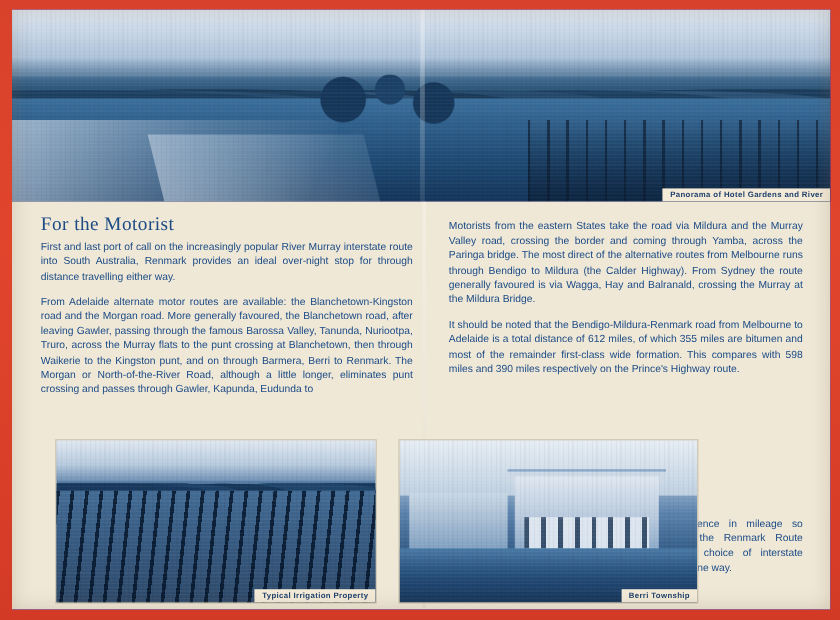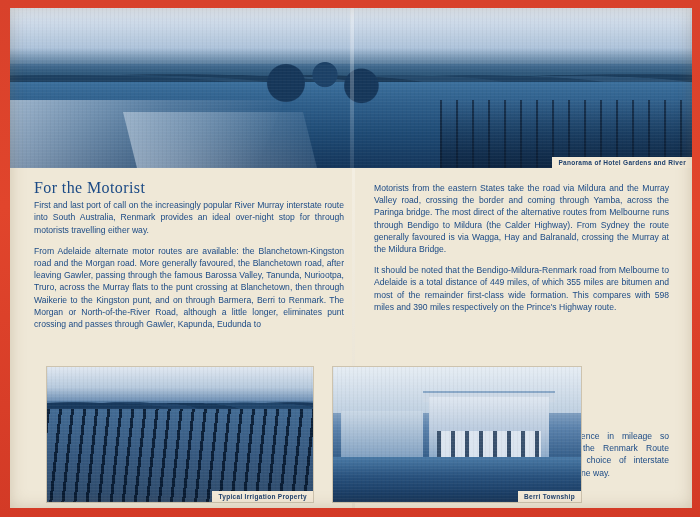--- a/index.html
+++ b/index.html
@@ -240,27 +240,27 @@
       <div class="seam"></div>
       <div class="grain"></div>
       <div class="caption cap-pano">Panorama of Hotel Gardens and River</div>
     </div>
 
     <div class="body">
       <div class="fold"></div>
 
       <div class="col col-left">
         <h1 class="heading">For the Motorist</h1>
-        <p>First and last port of call on the increasingly popular River Murray interstate route into South Australia, Renmark provides an ideal over-night stop for through motorists travelling either way.</p>
+        <p>First and last port of call on the increasingly popular River Murray interstate route into South Australia, Renmark provides an ideal over-night stop for through distance travelling either way.</p>
         <p>From Adelaide alternate motor routes are available: the Blanchetown-Kingston road and the Morgan road.    More generally favoured, the Blanchetown road, after leaving Gawler, passing through the famous Barossa Valley, Tanunda, Nuriootpa, Truro, across the Murray flats to the punt crossing at Blanchetown, then through Waikerie to the Kingston punt, and on through Barmera, Berri to Renmark.   The Morgan or North-of-the-River Road, although a little longer, eliminates punt crossing and passes through Gawler, Kapunda, Eudunda to</p>
       </div>
 
       <div class="col col-right">
         <p>Motorists from the eastern States take the road via Mildura and the Murray Valley road, crossing the border and coming through Yamba, across the Paringa bridge.   The most direct of the alternative routes from Melbourne runs through Bendigo to Mildura (the Calder Highway).    From Sydney the route generally favoured is via Wagga, Hay and Balranald, crossing the Murray at the Mildura Bridge.</p>
-        <p>It should be noted that the Bendigo-Mildura-Renmark road from Melbourne to Adelaide is a total distance of 449 miles, of which 355 miles are bitumen and most of the remainder first-class wide formation.   This compares with 598 miles and 390 miles respectively on the Prince's Highway route.</p>
+        <p>It should be noted that the Bendigo-Mildura-Renmark road from Melbourne to Adelaide is a total distance of 612 miles, of which 355 miles are bitumen and most of the remainder first-class wide formation.   This compares with 598 miles and 390 miles respectively on the Prince's Highway route.</p>
       </div>
 
       <div class="col col-right narrow" style="top:262px;">
         <p class="narrow">With the difference in mileage so inconsiderable, the Renmark Route should be the choice of interstate visitors at least one way.</p>
       </div>
 
       <div class="photo photo-left" style="top:198px;">
         <div class="horizon"></div>
         <div class="trees"></div>
         <div class="vines"></div>

